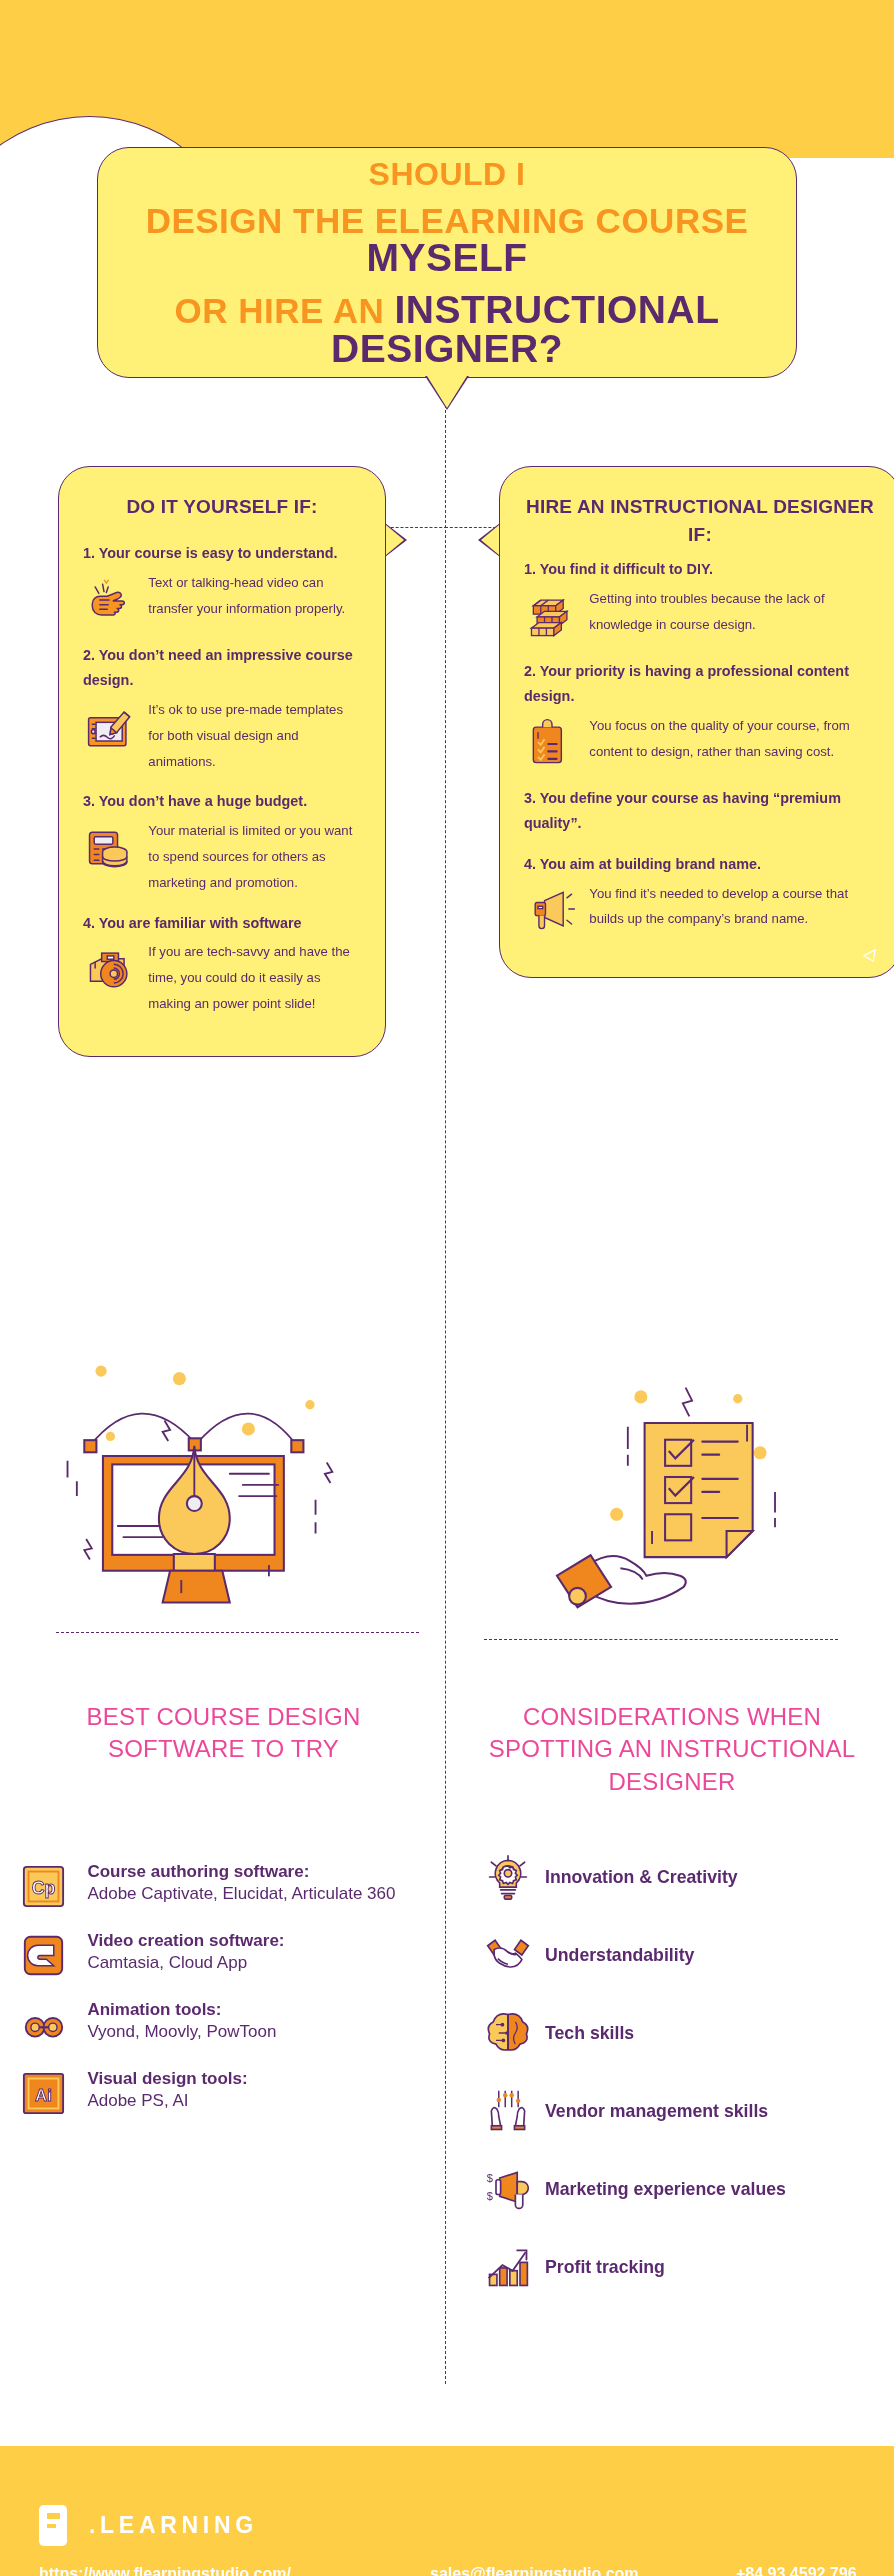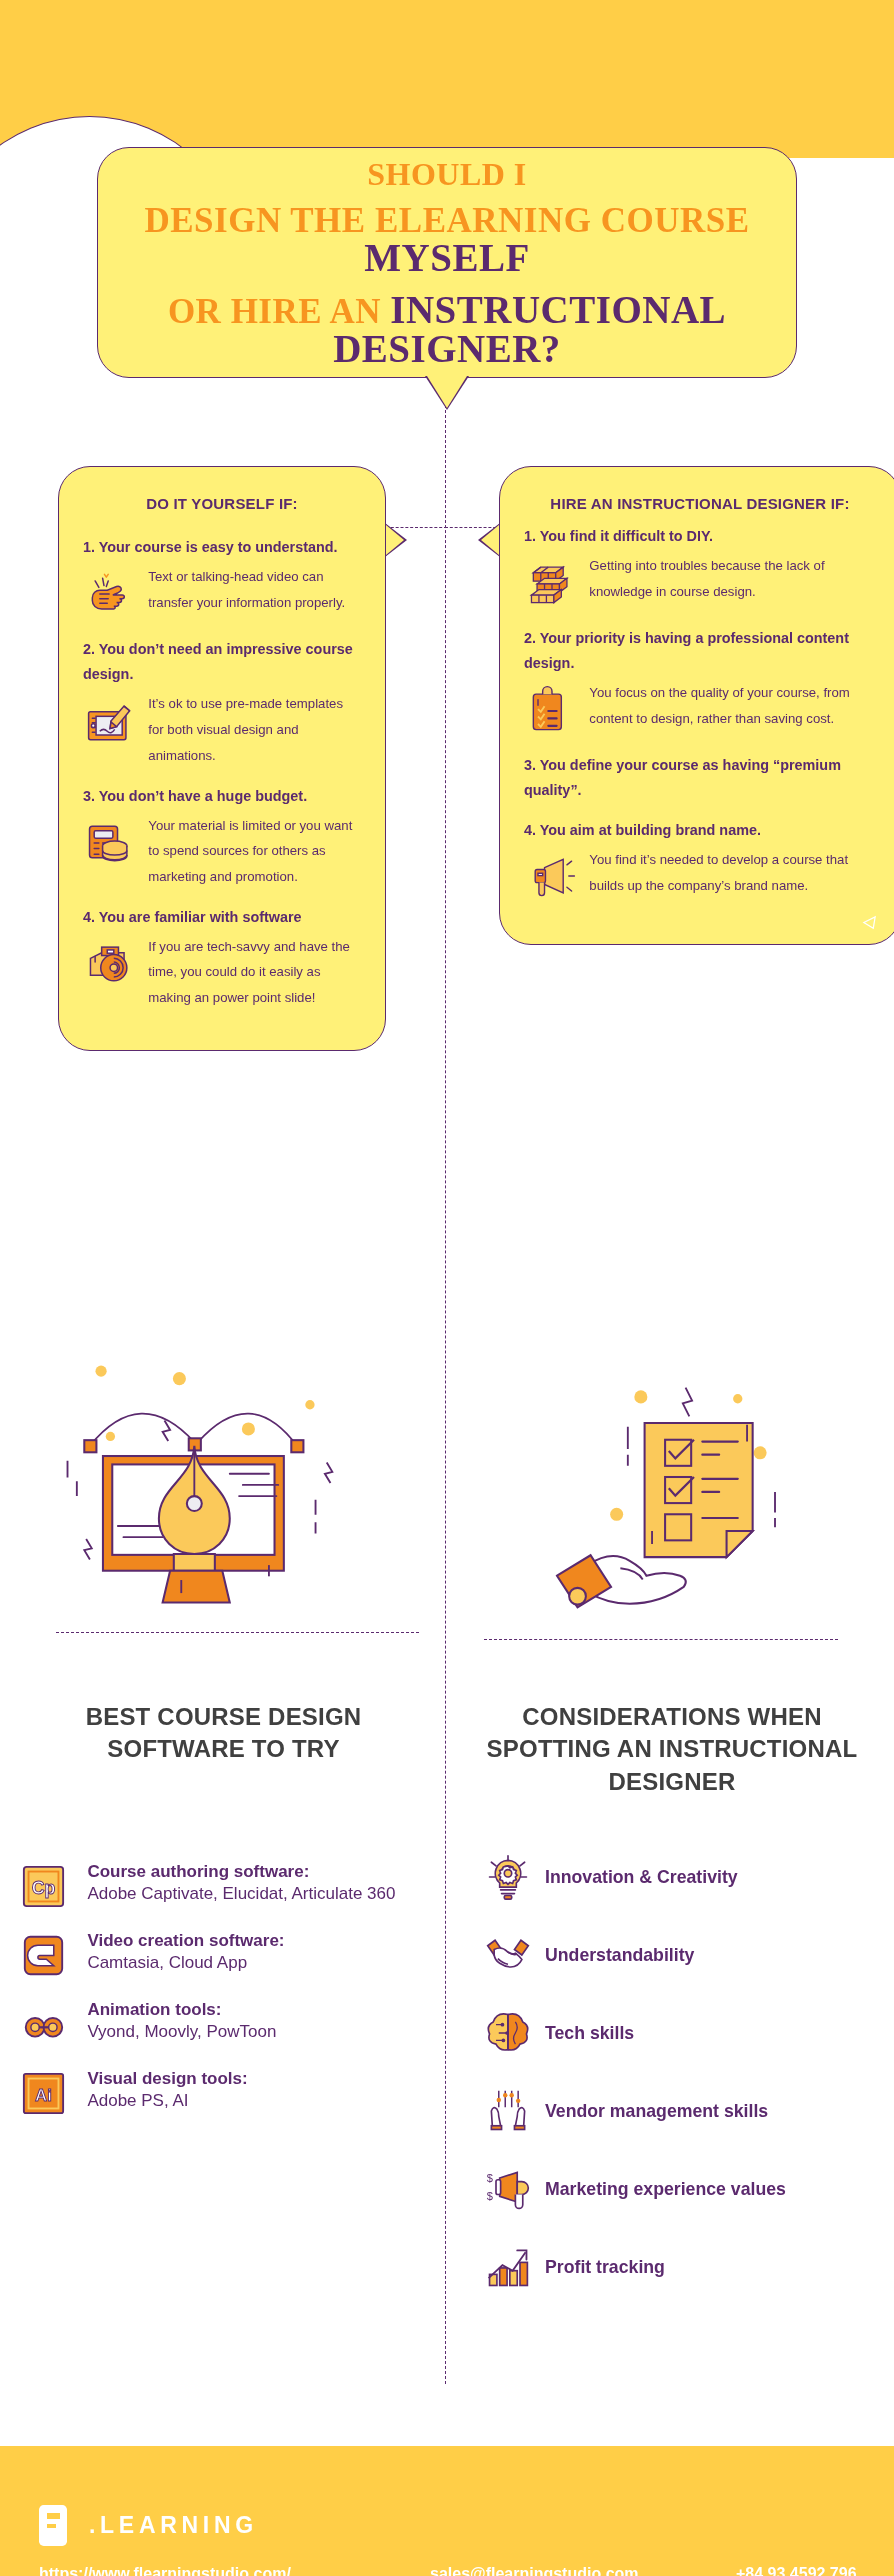--- a/index.html
+++ b/index.html
@@ -41,21 +41,20 @@
     align-items:center;justify-content:center;
     gap:13px;
     z-index:5;
   }
   .title-card .tl{
     font-weight:bold;
     font-stretch:condensed;
     letter-spacing:0.5px;
     text-align:center;
     line-height:1;
-    font-family:Liberation Serif, serif;
   }
   .tl1{font-size:32px;color:#F79520;}
   .tl2{font-size:35px;color:#F79520;}
   .tl3{font-size:35px;color:#F79520;}
   .tl-dark{color:#5B2A6E;font-size:39px;}
   .title-tail{
     position:absolute;left:50%;top:376px;margin-left:-20.5px;
     width:0;height:0;
     border-left:20.5px solid transparent;
     border-right:20.5px solid transparent;
@@ -90,21 +89,21 @@
     border:1.9px solid #5B2A6E;
     border-radius:32px;
     box-sizing:border-box;
     padding:20.5px 24px 24px 24px;
     z-index:3;
   }
   .bubble-left{left:58px;top:466px;width:328px;}
   .bubble-right{left:499px;top:466px;width:402px;}
 
   .bubble-title{
-    font-size:15px;font-weight:bold;color:#5B2A6E;
+    font-size:19px;font-weight:bold;color:#5B2A6E;
     text-align:center;line-height:1.45;
     margin:5.6px 0 20.5px 0;
     letter-spacing:0.2px;
   }
   .bubble-right .bubble-title{margin-bottom:9.3px;}
 
   
   .beak-r{
     position:absolute;right:-18.6px;top:58px;
     width:0;height:0;
@@ -159,21 +158,21 @@
   }
 
   
   .illus{position:absolute;z-index:2;}
   .illus-left{left:47px;top:1332px;width:373px;height:307px;}
   .illus-right{left:503px;top:1341px;width:354px;height:298px;}
 
   
   .sec-head{
     position:absolute;
-    font-size:24px;font-weight:bold;color:#404040;
+    font-size:24px;font-weight:normal;color:#ec4899;
     text-align:center;line-height:1.35;letter-spacing:0.2px;
     z-index:3;
   }
   .sec-head-left{left:37px;top:1701px;width:373px;}
   .sec-head-right{left:481px;top:1701px;width:382px;}
 
   .listcol{position:absolute;z-index:3;}
   .listcol-left{left:22.4px;top:1861px;width:400px;}
   .listcol-right{left:484px;top:1853px;width:391px;}
 

